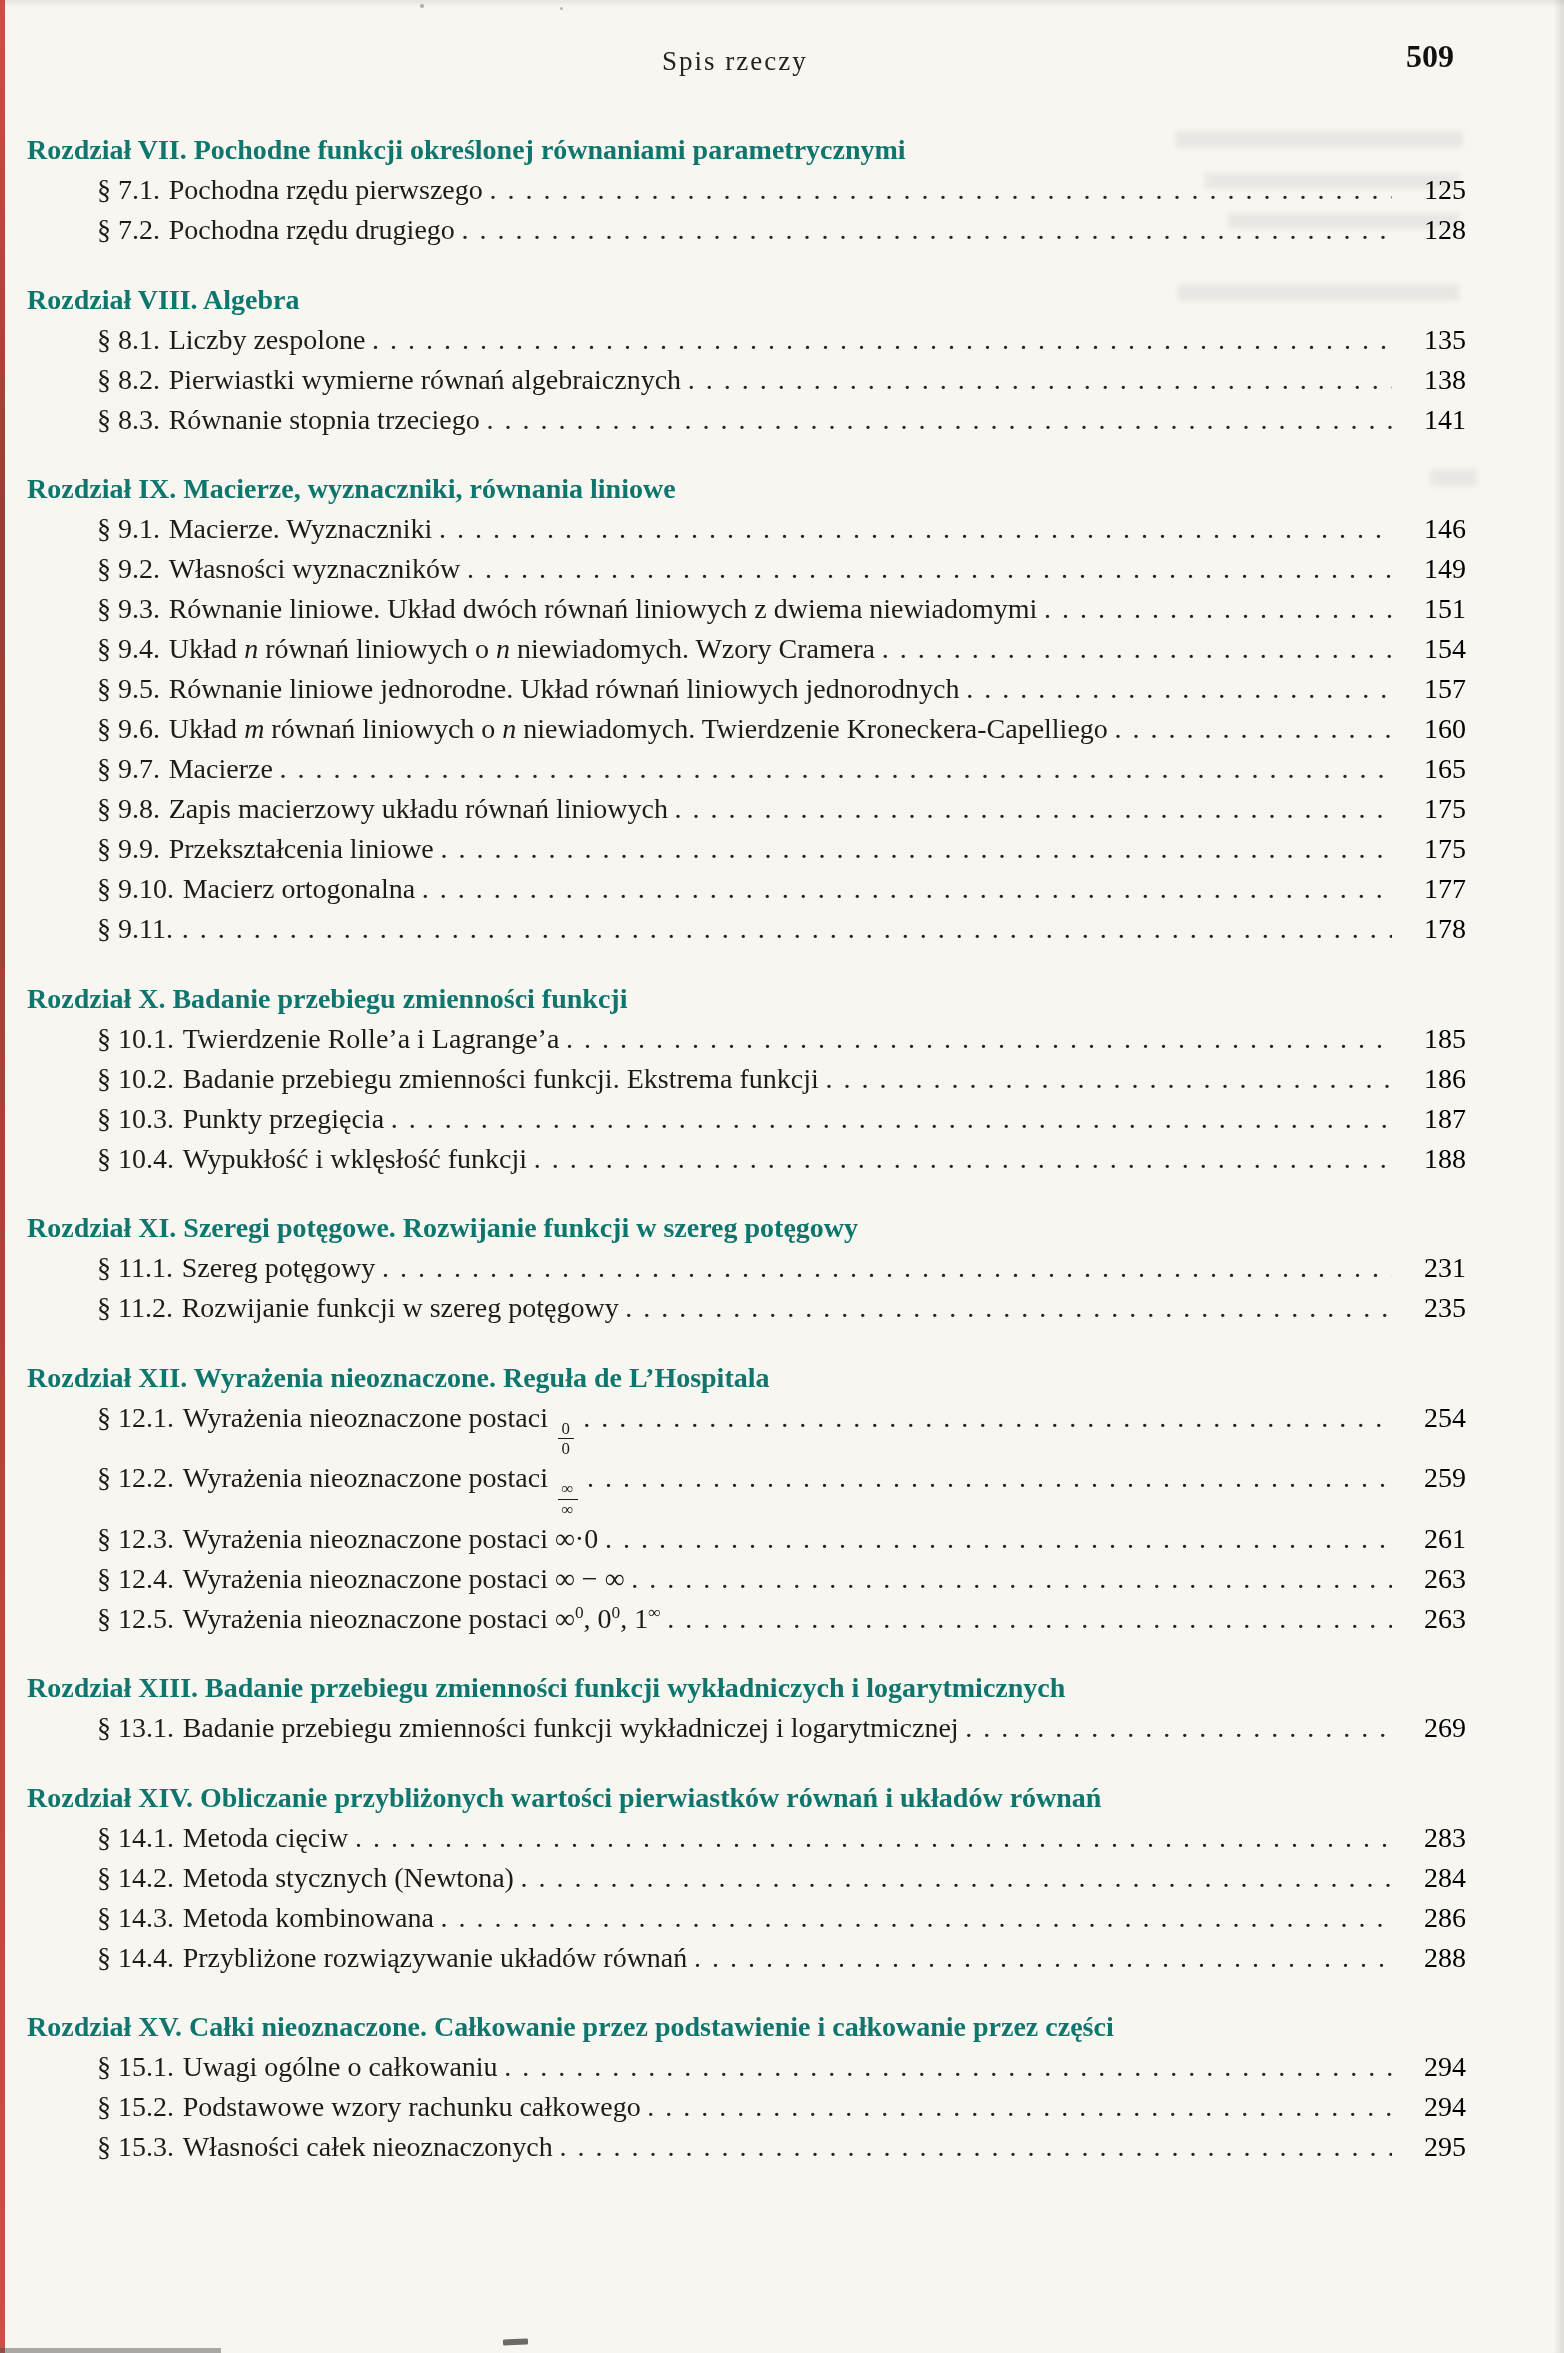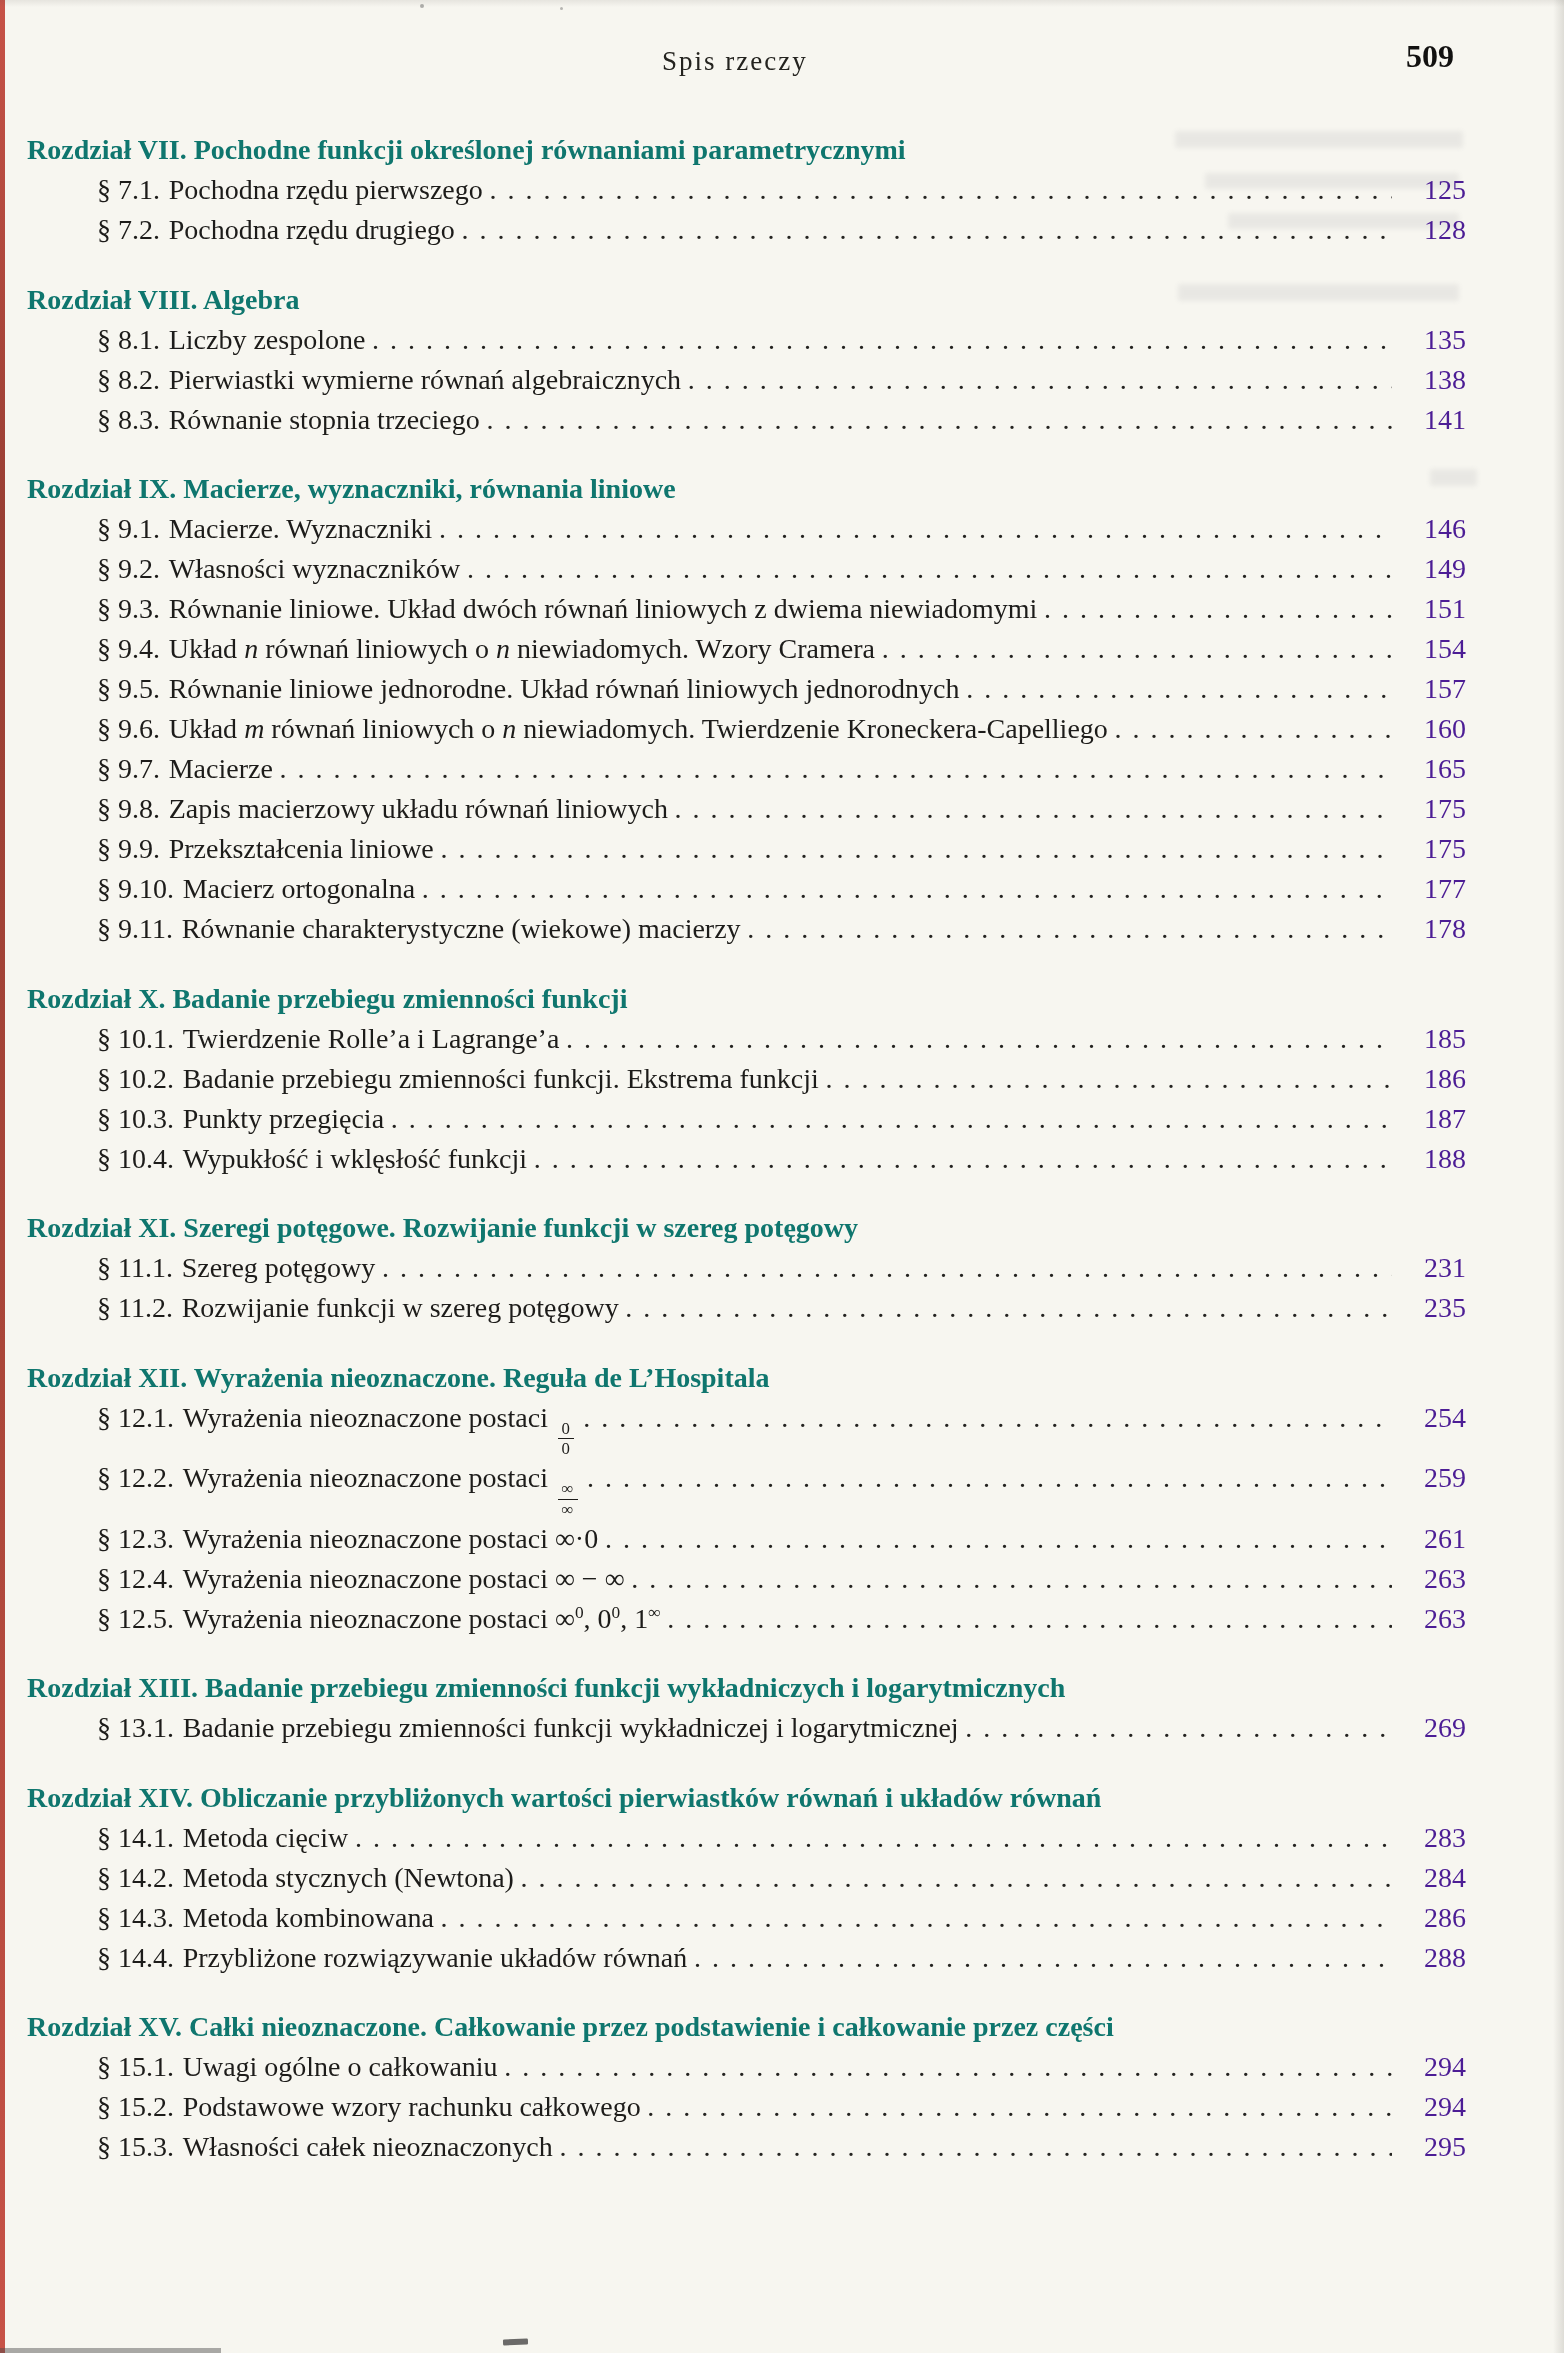--- a/index.html
+++ b/index.html
@@ -81,21 +81,21 @@
     overflow: hidden;
     white-space: pre;
     letter-spacing: 2px;
     margin-right: 12px;
     color: #242320;
   }
   .pg {
     flex: 0 0 auto;
     min-width: 62px;
     text-align: right;
-    color: #4c1d95;
+    color: #000000;
   }
 
   
   .frac {
     display: inline-flex;
     flex-direction: column;
     align-items: center;
     vertical-align: -0.42em;
     font-size: 0.60em;
     line-height: 1.08;
@@ -267,21 +267,20 @@
           <span class="pg">175</span>
         </div>
         <div class="row">
           <span class="num">§ 9.10.</span>
           <span class="title">Macierz ortogonalna</span>
           <span class="dots">. . . . . . . . . . . . . . . . . . . . . . . . . . . . . . . . . . . . . . . . . . . . . . . . . . . . . . . . . . . . . . . . . . . . . . . . . . . . . . . . . . . . . . . . . . . . . . . . . . . . . . . . . . . . . . . . . . . . . . . . </span>
           <span class="pg">177</span>
         </div>
         <div class="row">
           <span class="num">§ 9.11.</span>
-          <span class="title">Równanie charakterystyczne (wiekowe) macierzy</span>
           <span class="dots">. . . . . . . . . . . . . . . . . . . . . . . . . . . . . . . . . . . . . . . . . . . . . . . . . . . . . . . . . . . . . . . . . . . . . . . . . . . . . . . . . . . . . . . . . . . . . . . . . . . . . . . . . . . . . . . . . . . . . . . . </span>
           <span class="pg">178</span>
         </div>
       </div>
       <div class="chapter">
         <div class="chapter-title">Rozdział X. Badanie przebiegu zmienności funkcji</div>
         <div class="row">
           <span class="num">§ 10.1.</span>
           <span class="title">Twierdzenie Rolle’a i Lagrange’a</span>
           <span class="dots">. . . . . . . . . . . . . . . . . . . . . . . . . . . . . . . . . . . . . . . . . . . . . . . . . . . . . . . . . . . . . . . . . . . . . . . . . . . . . . . . . . . . . . . . . . . . . . . . . . . . . . . . . . . . . . . . . . . . . . . . </span>

